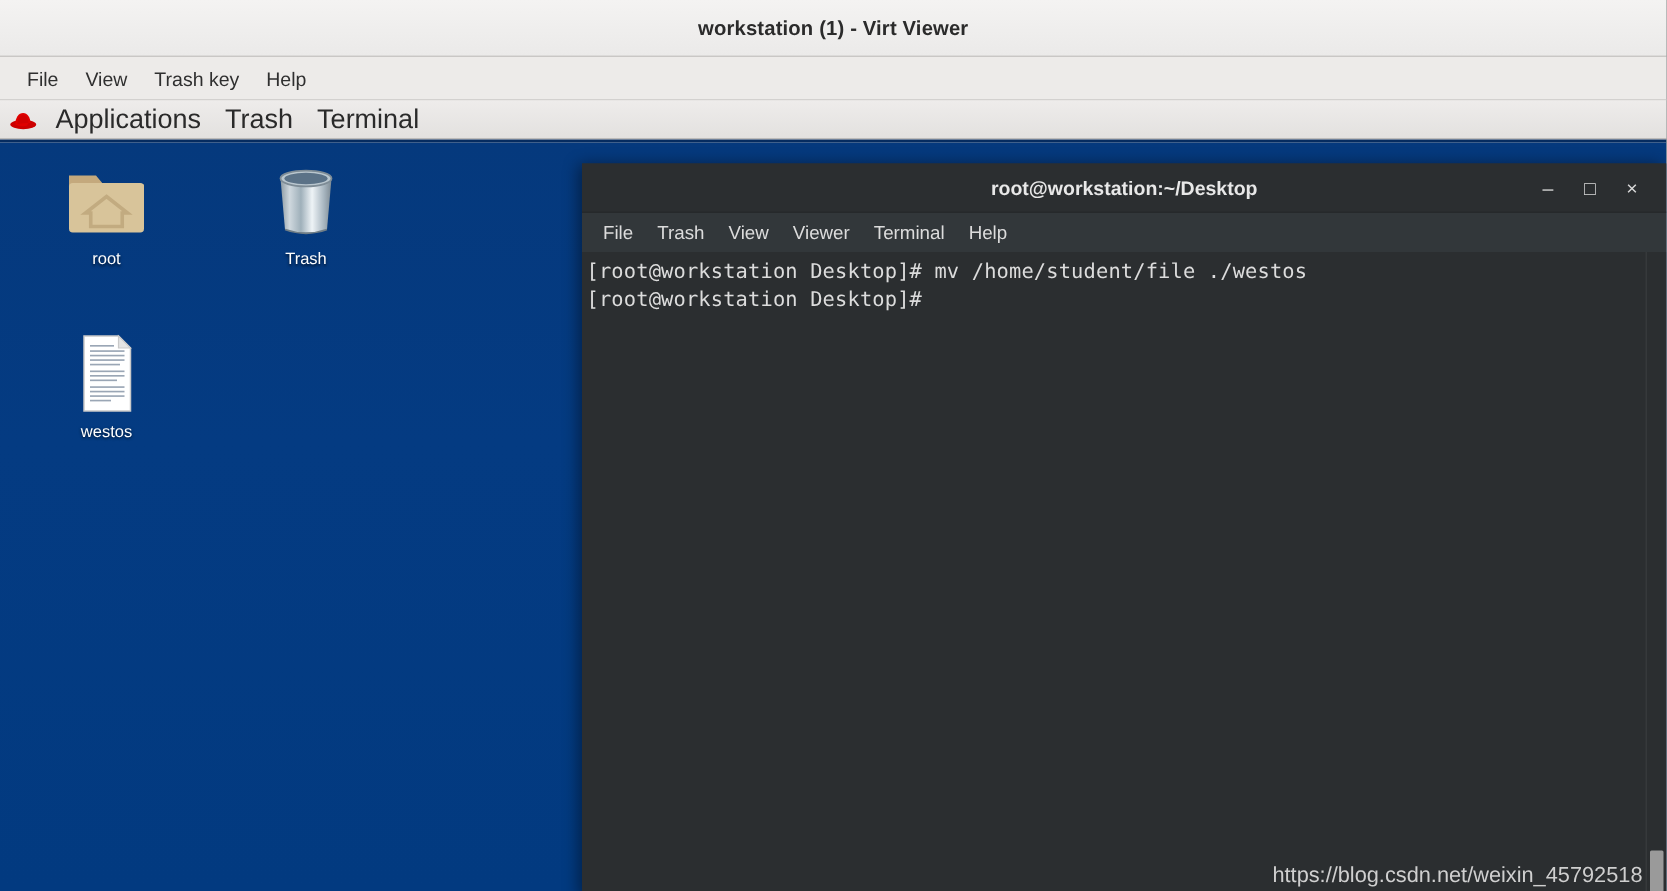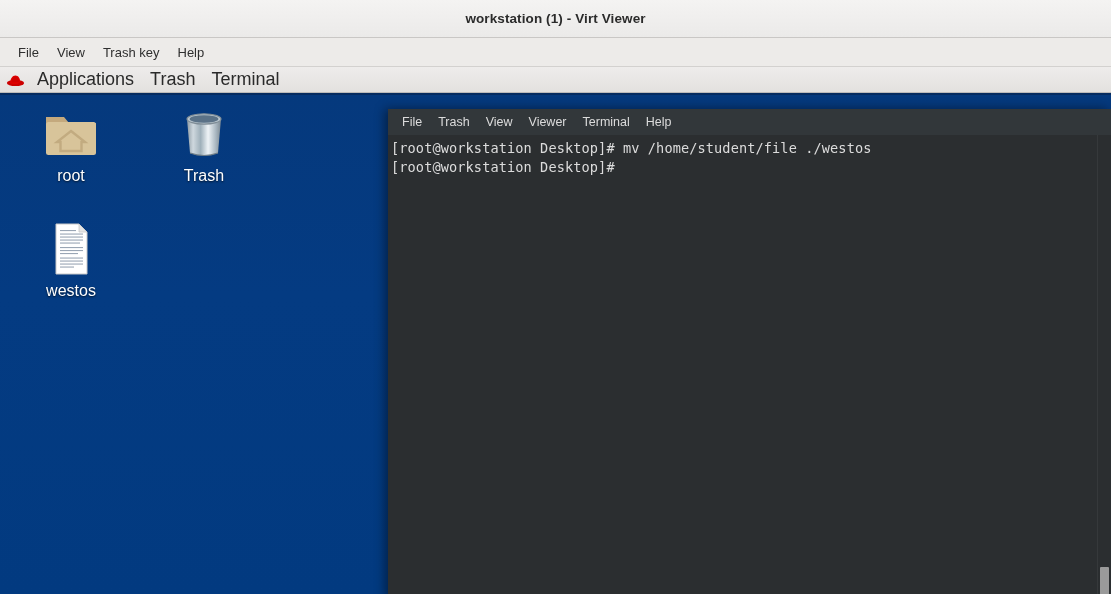--- a/index.html
+++ b/index.html
@@ -99,21 +99,21 @@
     cursor: default;
   }
   .desk-icon-glyph {
     height: 56px;
     display: flex;
     align-items: flex-end;
     justify-content: center;
   }
   .desk-icon-label {
     margin-top: 6px;
-    font-size: 16px;
+    font-size: 11px;
     color: #ffffff;
     text-shadow: 0 1px 2px rgba(0,0,0,0.7);
     line-height: 1.1;
   }
 
   
   #terminal-window {
     position: absolute;
     left: 388px;
     top: 14px;
@@ -306,34 +306,43 @@
           <ellipse cx="25" cy="10" rx="14.4" ry="3.8" fill="#5b7287"></ellipse>
           <ellipse cx="25" cy="10" rx="17" ry="5.2" fill="none" stroke="#7e8c96" stroke-width="1.2"></ellipse>
           <path d="M11 44 Q25 49 39 44" fill="none" stroke="#6f7d86" stroke-width="1.2"></path>
         </svg>
       </div>
       <div class="desk-icon-label">Trash</div>
     </div>
 
     <div id="terminal-window">
 
+      <div id="term-titlebar">
+        <div id="term-title">root@workstation:~/Desktop</div>
+        <div id="term-winbtns">
+          <div class="win-btn">–</div>
+          <div class="win-btn">□</div>
+          <div class="win-btn">×</div>
+        </div>
+      </div>
 
       <div id="term-menubar">
         <div class="term-menu-item">File</div>
         <div class="term-menu-item">Trash</div>
         <div class="term-menu-item">View</div>
         <div class="term-menu-item">Viewer</div>
         <div class="term-menu-item">Terminal</div>
         <div class="term-menu-item">Help</div>
       </div>
 
       <div id="term-body">
         <div id="term-text">[root@workstation Desktop]# mv /home/student/file ./westos
 [root@workstation Desktop]# </div>
         <div id="term-scrollbar">
           <div id="term-scroll-thumb"></div>
         </div>
+        <div id="watermark">https://blog.csdn.net/weixin_45792518</div>
       </div>
 
     </div>
 
   </div>
 </div>
 
 </body></html>

